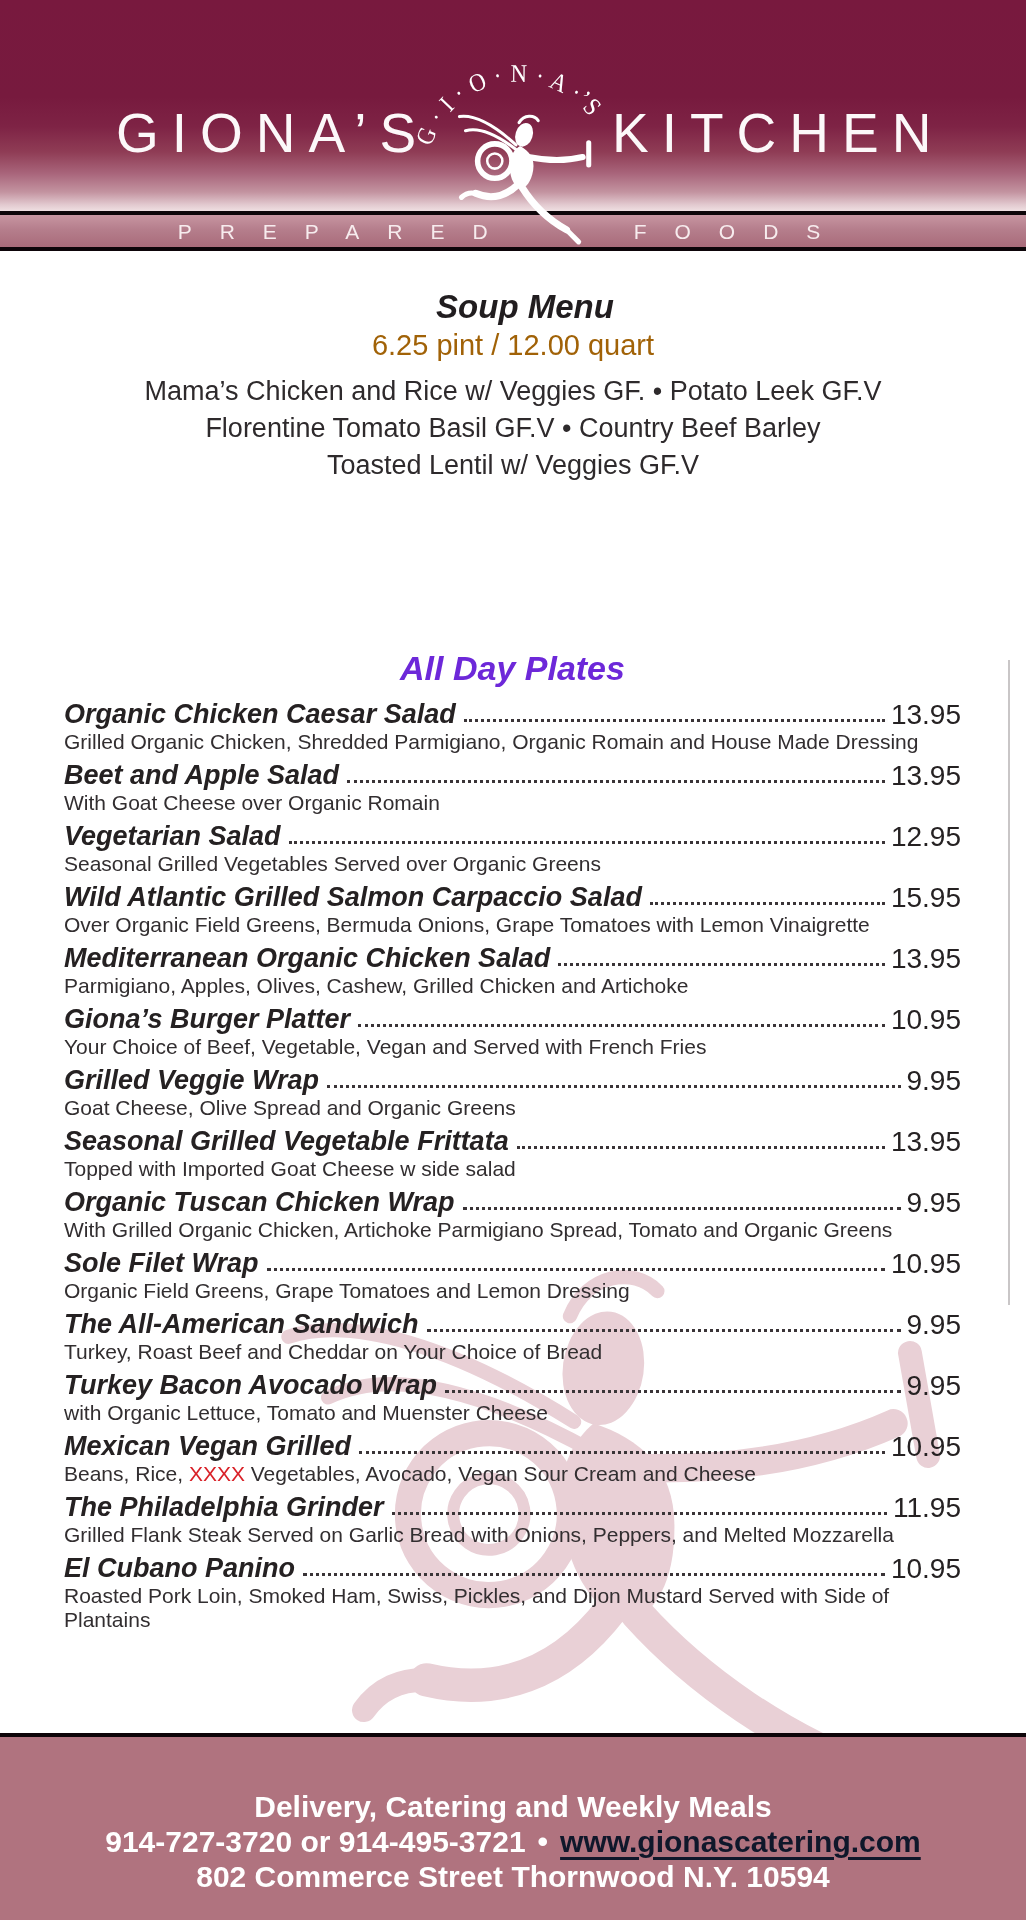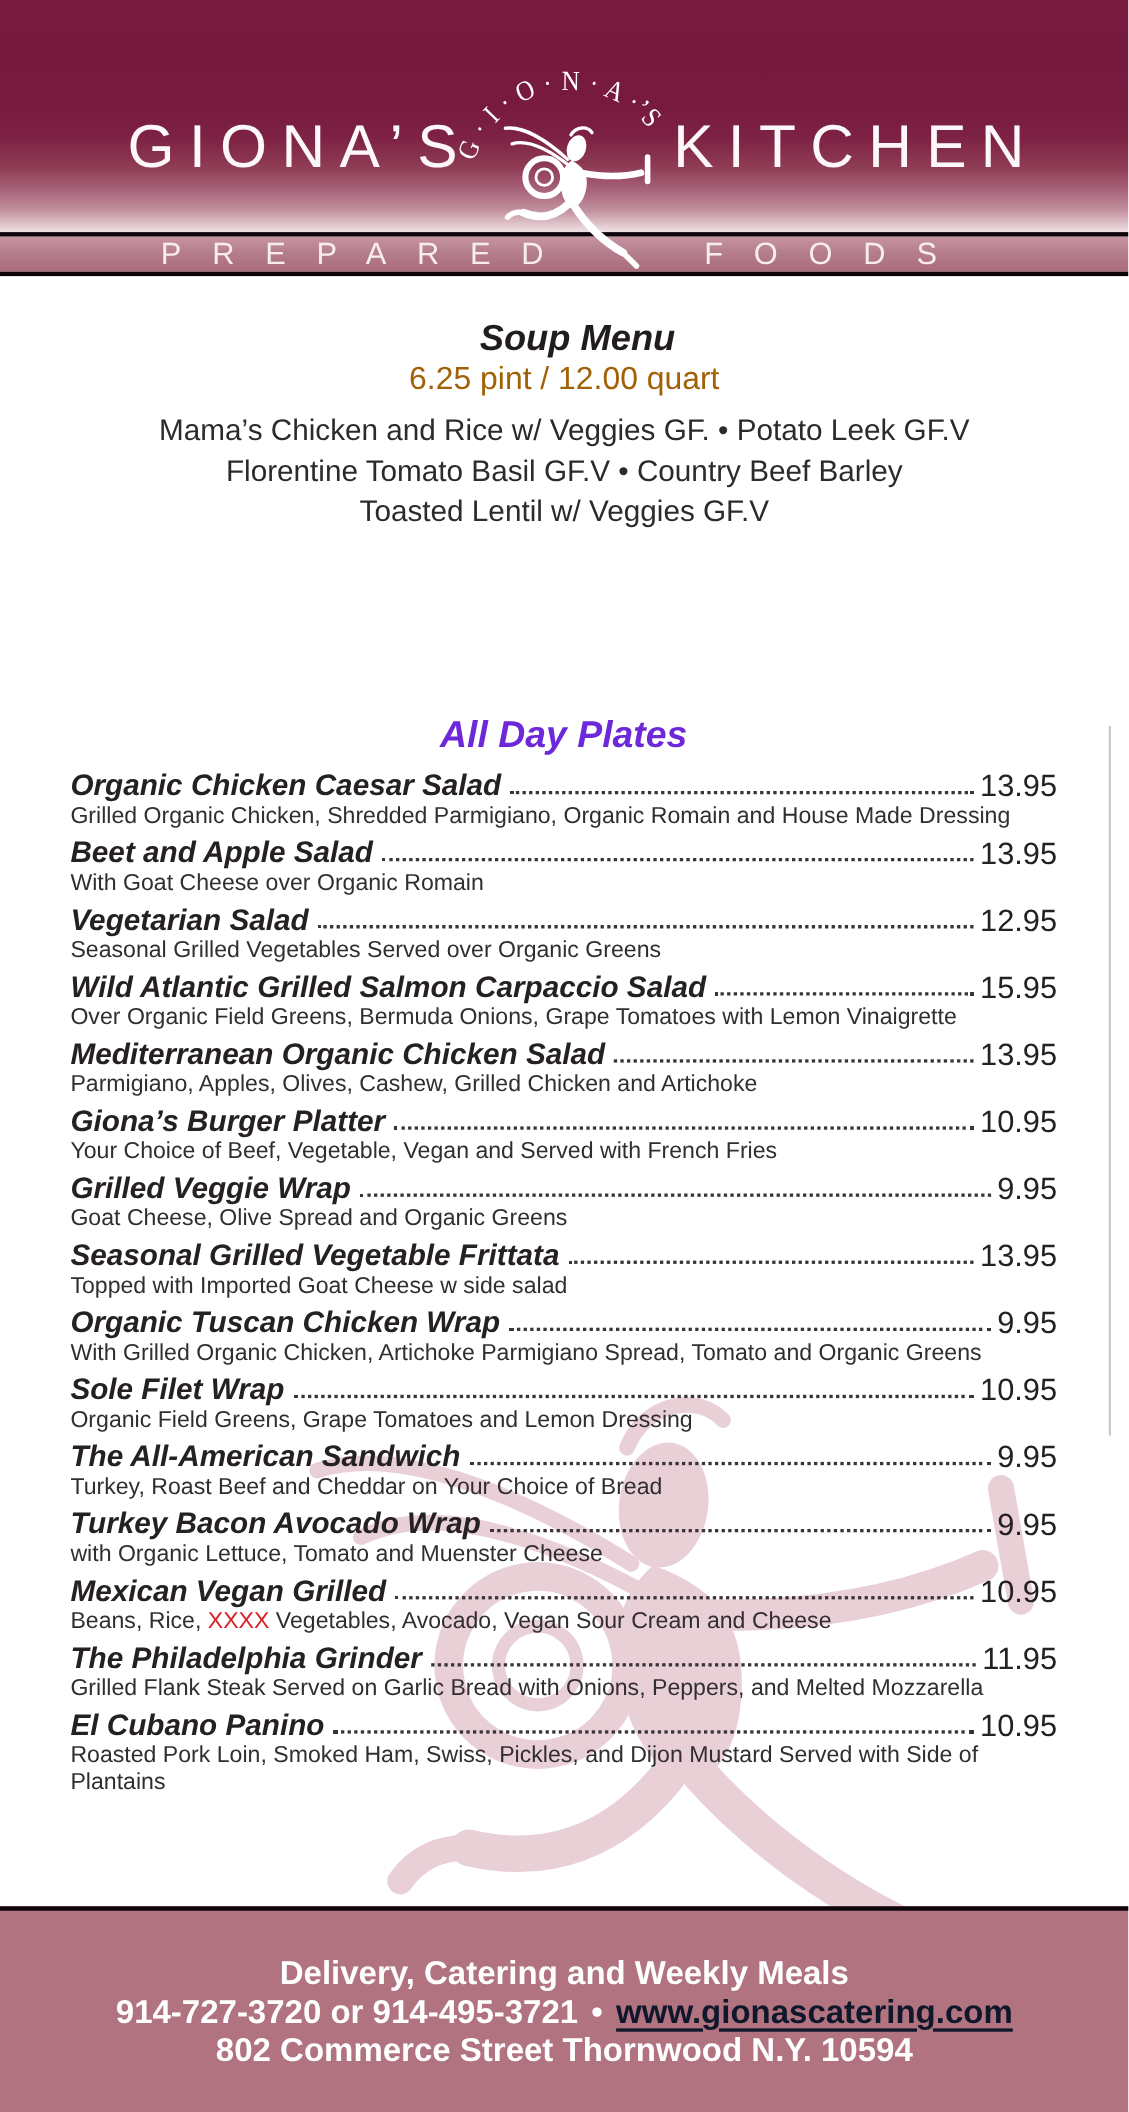--- a/index.html
+++ b/index.html
@@ -34,21 +34,21 @@
   }
 
   
   .band {
     position:absolute; top:211px; left:0; width:1026px; height:40px; z-index:3;
     background:linear-gradient(180deg,#c795a1 0%, #b57e8c 45%, #a96b7a 100%);
     border-top:4px solid #0d0509; border-bottom:4px solid #0d0509;
     display:flex; justify-content:center; align-items:center; gap:118px;
   }
   .band span {
-    color:#f7ecee; font-size:28px; letter-spacing:28px; line-height:1;
+    color:#f7ecee; font-size:21px; letter-spacing:28px; line-height:1;
     text-indent:0; white-space:nowrap;
   }
 
   
   .watermark {
     position:absolute; left:108px; top:1002px; width:952px; height:952px;
     transform:rotate(-10deg); z-index:0; --ink:#e9d0d6;
   }
 
   
@@ -78,21 +78,21 @@
   .item-desc { font-size:21px; line-height:24px; color:#322e30; }
   .item-desc .red { color:#d92128; }
 
   
   .scan-line { position:absolute; left:1008px; top:660px; width:2px; height:645px; background:#c9c6c7; z-index:1; }
 
   
   .footer {
     position:absolute; top:1733px; left:0; width:1026px; height:187px; z-index:4;
     background:#b0737f; border-top:4px solid #0d0509;
-    text-align:center; color:#ffffff; font-weight:bold; padding-top:40px;
+    text-align:center; color:#ffffff; font-weight:bold; padding-top:52px;
   }
   .footer div { font-size:30px; line-height:35px; }
   .footer .bullet { margin:0 12px; }
   .footer .website {
     color:#0f172a; text-decoration:underline; text-decoration-thickness:2.5px; text-underline-offset:5px;
     cursor:pointer;
   }
 </style>
 </head>
 <body>

